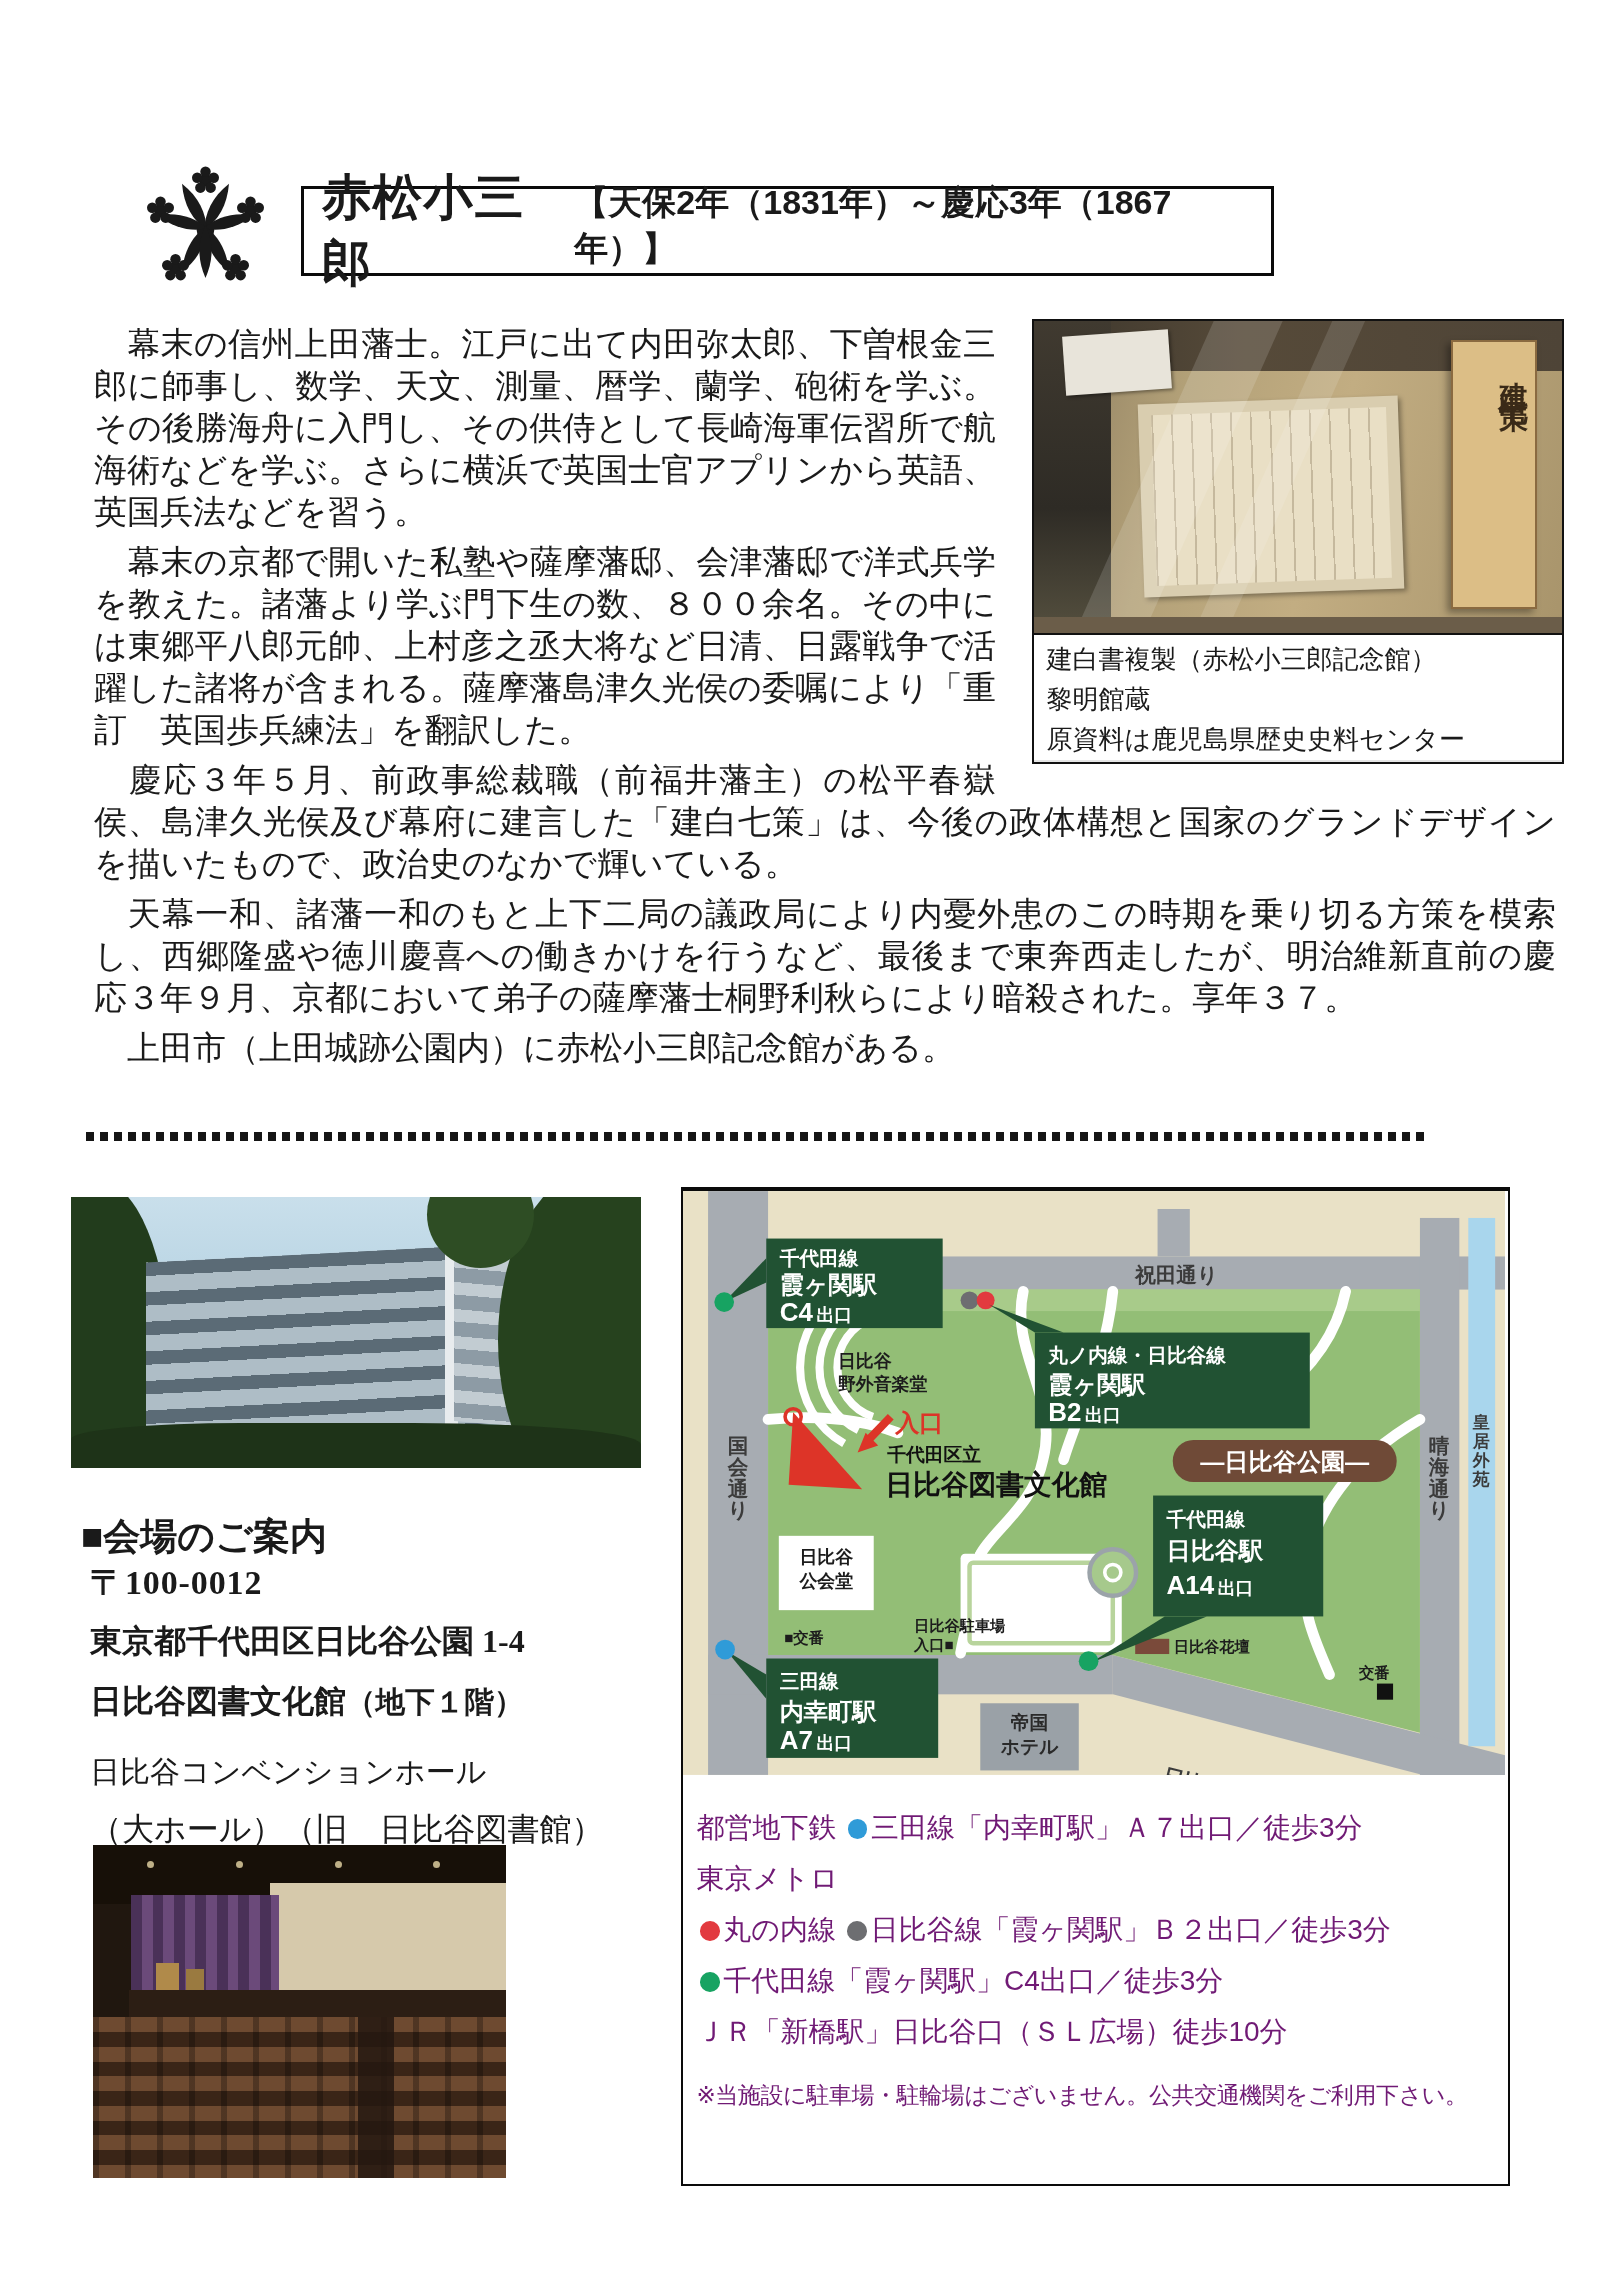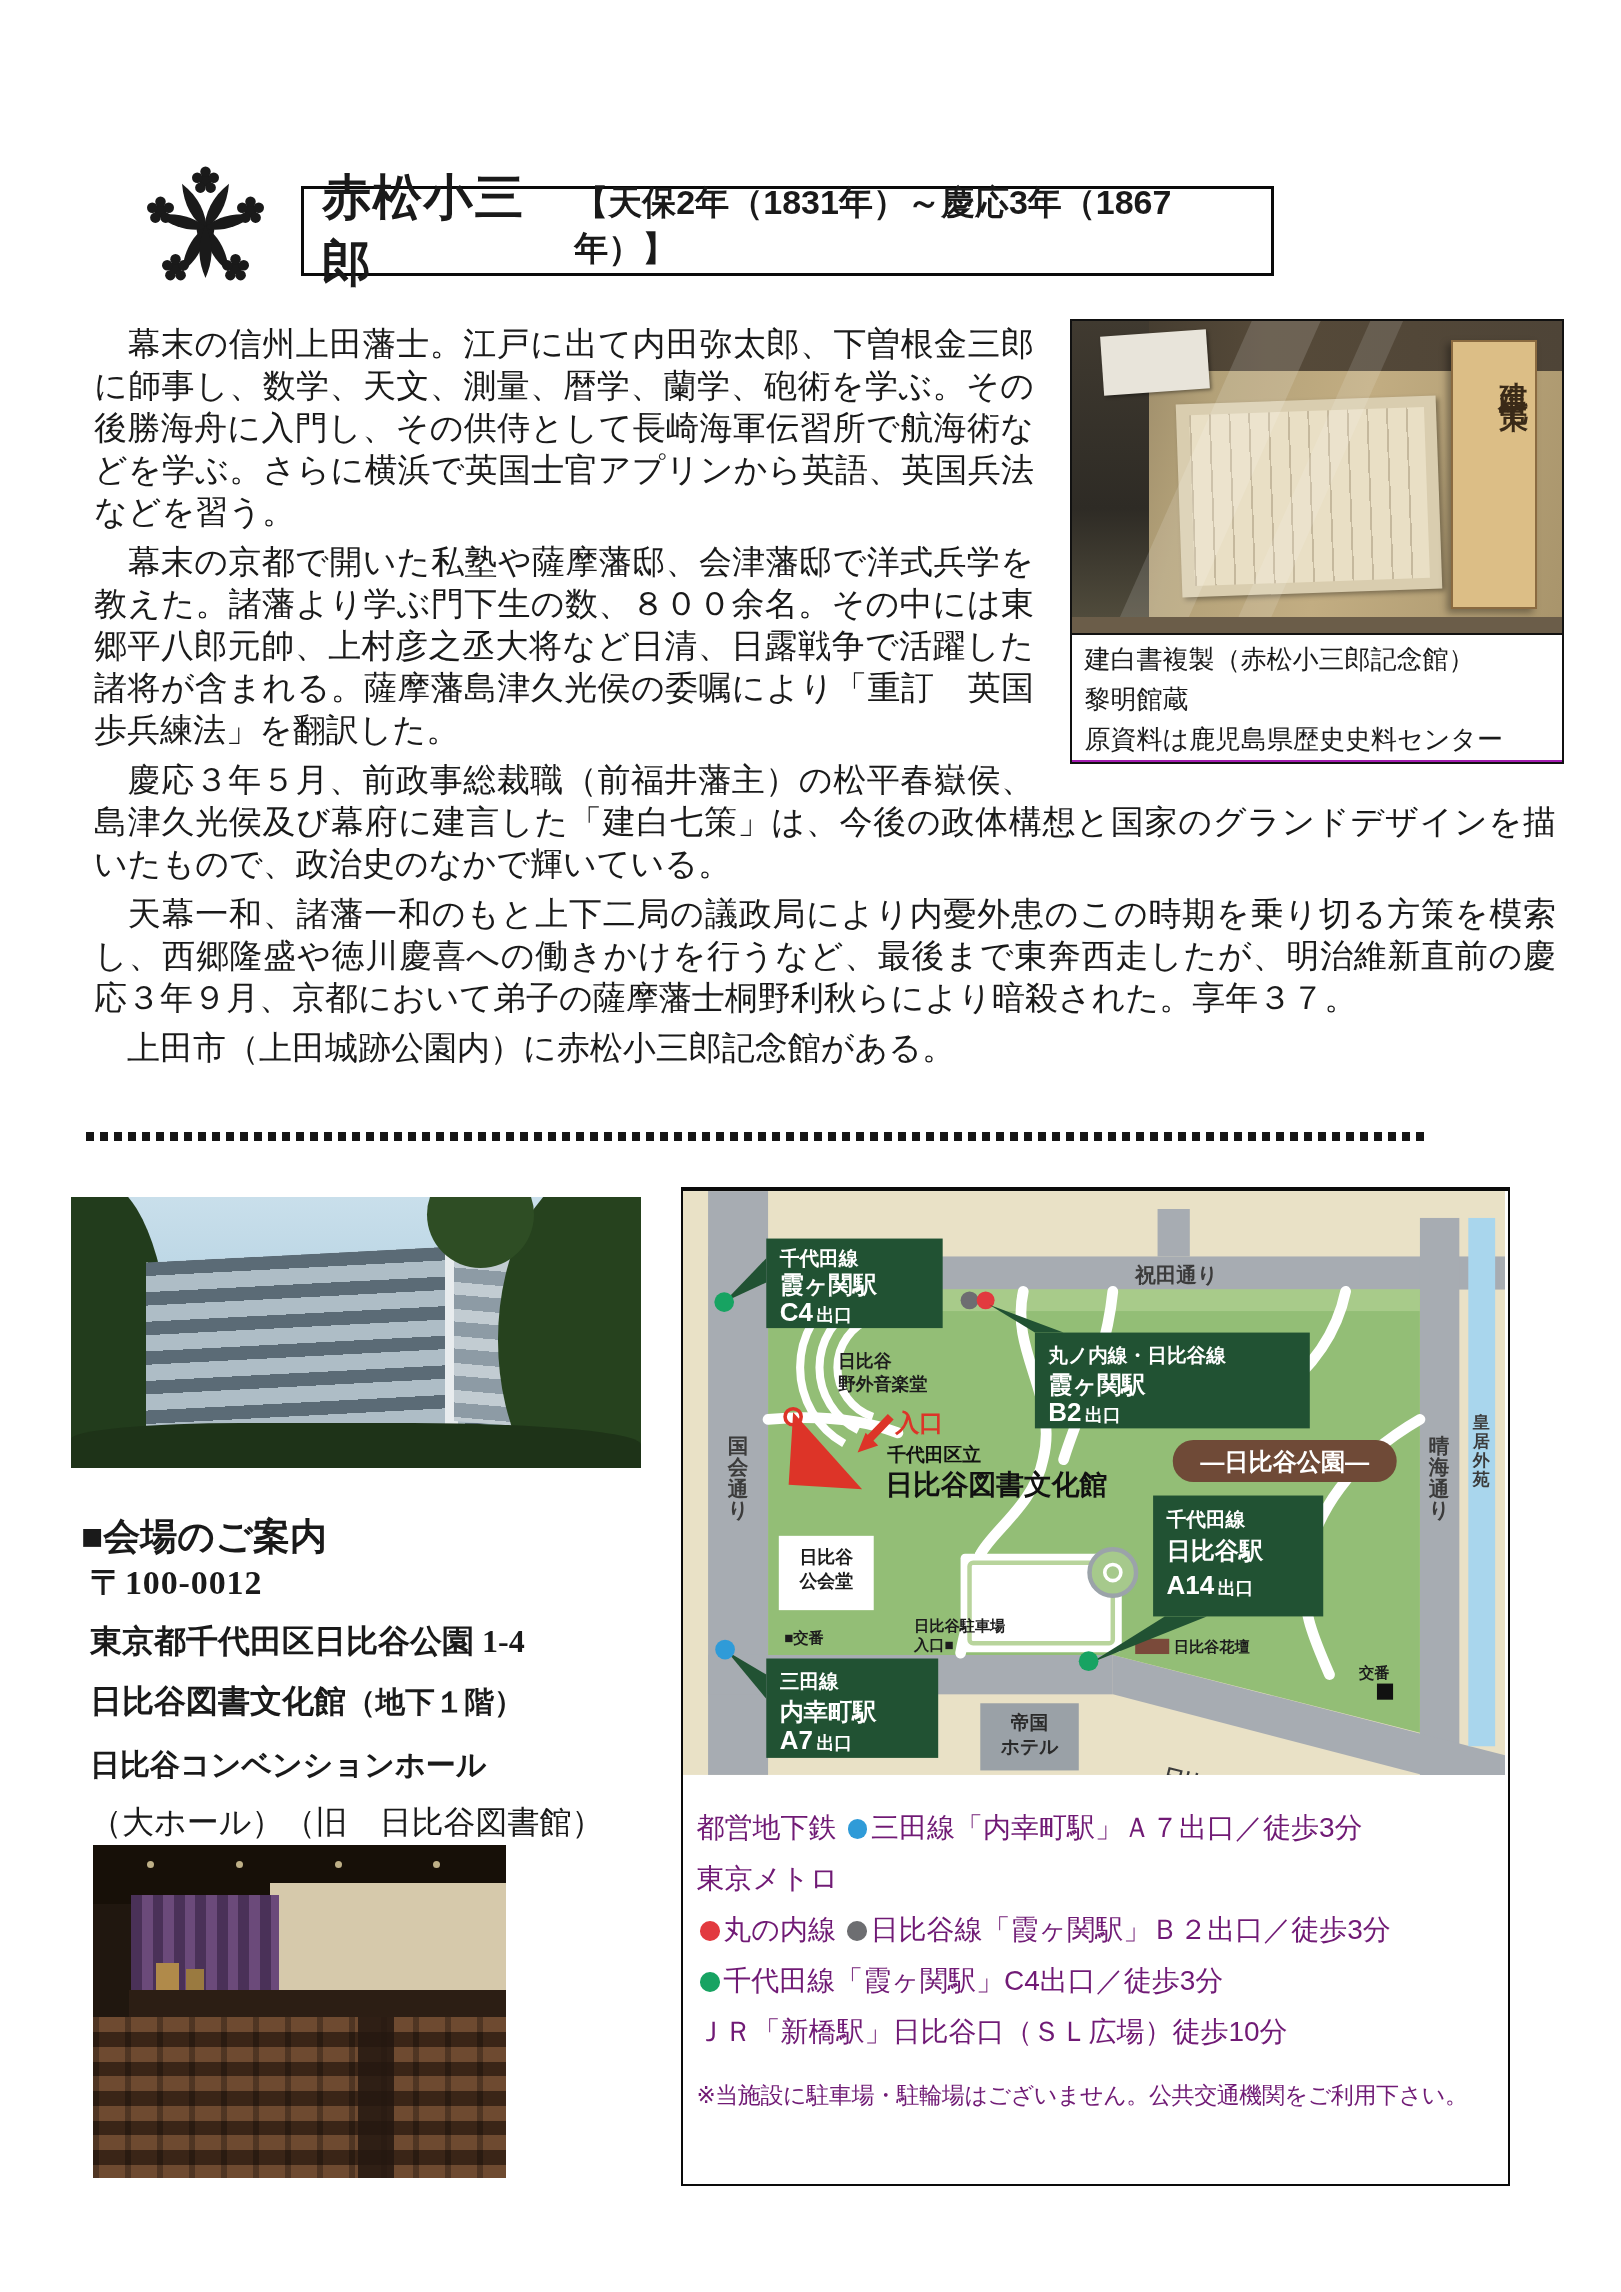--- a/index.html
+++ b/index.html
@@ -13,22 +13,22 @@
   .title-box{left:301px;top:186px;width:973px;height:90px;border:3.6px solid #0a0a0a;
              display:flex;align-items:baseline;padding:0 12px 0 18px;box-sizing:border-box;}
   .title-box .inner{align-self:center;display:flex;align-items:baseline;}
   .title-name{font-size:49px;font-weight:bold;letter-spacing:1.8px;}
   .title-dates{font-size:34px;font-weight:bold;margin-left:3.6px;}
 
   
   .bio{left:86px;top:315px;width:1478px;font-size:33px;line-height:42px;text-align:justify;
        letter-spacing:0px;}
   .bio p{margin:8px;}
-  .artifact-figure{float:right;width:494px;height:445px;margin:3.6px 0 9px 36px;
-                   border:2.7px solid #111;box-sizing:border-box;background:#a21caf;}
+  .artifact-figure{float:right;width:532px;height:445px;margin:3.6px 0 9px 36px;
+                   border:2.7px solid #111;box-sizing:border-box;background:#e5e5e5;}
   .artifact-photo{position:relative;width:100%;height:312px;overflow:hidden;
        background:linear-gradient(105deg,#8a7a5e 0%,#b3a178 28%,#c2ad82 55%,#a8946b 100%);}
   .ap-topband{position:absolute;left:0;top:0;width:100%;height:50px;
        background:linear-gradient(90deg,#3c362c,#564a39 40%,#4e4437);}
   .ap-leftdark{position:absolute;left:0;top:0;width:77px;height:100%;
        background:linear-gradient(180deg,#403a30,#2e2b25 60%,#55503f);}
   .ap-envelope{position:absolute;left:30px;top:12.5px;width:106px;height:59px;background:#e8e4da;
        transform:rotate(-4deg);box-shadow:1.8px 1.8px 3.6px rgba(0,0,0,.4);}
   .ap-doc{position:absolute;left:107px;top:79px;width:260px;height:193px;background:#d9cdaf;
        transform:rotate(-2deg);box-shadow:2.7px 2.7px 5.4px rgba(0,0,0,.35);}
@@ -66,21 +66,21 @@
   .bp-bush{position:absolute;left:0;bottom:-9px;width:100%;height:54px;background:#1e3318;
      border-radius:30% 40% 0 0;}
 
   
   .venue-heading{left:81px;top:1512px;font-size:37px;font-weight:bold;}
   .venue-lines{left:90px;top:1560px;width:573px;}
   .venue-postal{font-size:34px;font-weight:bold;letter-spacing:0.9px;}
   .venue-address{font-size:32px;font-weight:bold;margin-top:14.3px;}
   .venue-building{font-size:32px;font-weight:bold;margin-top:16px;}
   .venue-building .bnote{font-family:"Liberation Sans","DejaVu Sans",sans-serif;font-size:29.6px;}
-  .venue-hall{font-size:30px;margin-top:21px;font-weight:bold;}
+  .venue-hall{font-size:30px;margin-top:28px;}
   .venue-hall-note{font-size:32px;margin-top:14.3px;}
 
   
   .hall-photo{left:93px;top:1845px;width:413px;height:333px;overflow:hidden;position:absolute;background:#20170f;}
   .hp-ceil{position:absolute;left:0;top:0;width:100%;height:59px;background:#171008;}
   .hp-dot{position:absolute;top:16px;width:7.2px;height:7.2px;border-radius:50%;background:#e8d8a8;opacity:.8;}
   .hp-wall{position:absolute;left:177px;top:38px;width:236px;height:118px;background:#d6c9ab;}
   .hp-curtain{position:absolute;left:38px;top:50px;width:148px;height:100px;
      background:repeating-linear-gradient(90deg,#4a3158 0 10.7px,#6b4a7a 10.7px 21.5px);}
   .hp-stage{position:absolute;left:36px;top:145px;width:377px;height:30px;background:#2c1e14;}

